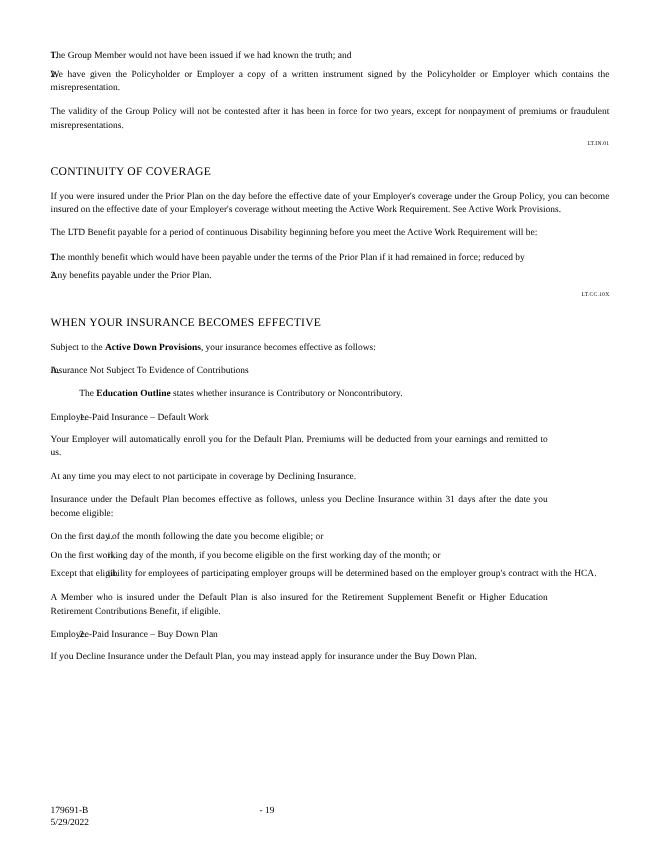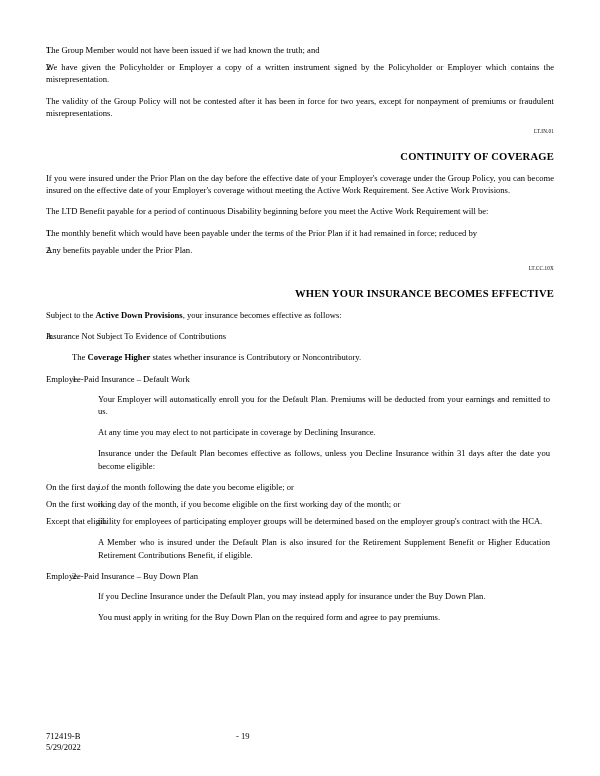--- a/index.html
+++ b/index.html
@@ -22,22 +22,22 @@
     box-sizing: border-box;
     padding: 44px 46px 0 46px;
   }
   .blk {
     margin: 0 0 9px 0;
     font-size: 8.6px;
     line-height: 1.42;
     text-align: justify;
   }
   .heading {
-    text-align: right;
-    font-weight: bold;
+    text-align: left;
+    font-weight: normal;
     font-size: 10.6px;
     letter-spacing: 0.2px;
     margin: 17px 0 10px 0;
   }
   .form-code {
     text-align: right;
     font-size: 5.1px;
     letter-spacing: 0.2px;
     margin: 3px 0 0 0;
   }
@@ -67,21 +67,21 @@
   .lvl-f { padding-left: 78px; }
   .lvl-f > li > .mk { left: 52px; }
 
   li > .mk {
     position: absolute;
     top: 0;
     width: 24px;
     text-align: left;
   }
   .ind1 { margin-left: 26px; }
-  .ind2 { margin-left: 52px; }
+  .ind2 { }
   .w-26 { width: 478px; }
   .w-52 { width: 452px; }
   b { font-weight: bold; }
 
   .footer {
     position: absolute;
     left: 46px;
     right: 46px;
     bottom: 22px;
     font-size: 8.6px;
@@ -140,21 +140,21 @@
   </p>
 
   <ol class="num lvl-c">
     <li style="margin-bottom:8px;">
       <span class="mk">A.</span>
       <span>Insurance Not Subject To Evidence of Contributions</span>
     </li>
   </ol>
 
   <p class="blk ind1 w-26">
-    <span>The </span><b>Coverage Higher</b><span> states whether insurance is Contributory or Noncontributory.</span>
+    <span>The </span><b>Education Outline</b><span> states whether insurance is Contributory or Noncontributory.</span>
   </p>
 
   <ol class="num lvl-b" style="margin-bottom:0;">
     <li style="margin-bottom:8px;">
       <span class="mk">1.</span>
       <span>Employee-Paid Insurance – Default Work</span>
     </li>
   </ol>
 
   <p class="blk ind2 w-52">Your Employer will automatically enroll you for the Default Plan.  Premiums will be deducted from your earnings and remitted to us.</p>
@@ -179,25 +179,24 @@
   <p class="blk ind2 w-52">A Member who is insured under the Default Plan is also insured for the Retirement Supplement Benefit or Higher Education Retirement Contributions Benefit, if eligible.</p>
 
   <ol class="num lvl-b" style="margin-bottom:0;">
     <li style="margin-bottom:8px;">
       <span class="mk">2.</span>
       <span>Employee-Paid Insurance – Buy Down Plan</span>
     </li>
   </ol>
 
   <p class="blk ind2 w-52">If you Decline Insurance under the Default Plan, you may instead apply for insurance under the Buy Down Plan.</p>
-  <p class="blk ind2 w-52">You must apply in writing for the Buy Down Plan on the required form and agree to pay premiums.</p>
 
   <div class="footer">
     <div class="footer-row">
-      <div class="footer-left">712419-B</div>
+      <div class="footer-left">179691-B</div>
       <div class="footer-center">- 19</div>
     </div>
     <div class="footer-row">
       <div class="footer-left">5/29/2022</div>
     </div>
   </div>
 
 </div>
 
 </body></html>

